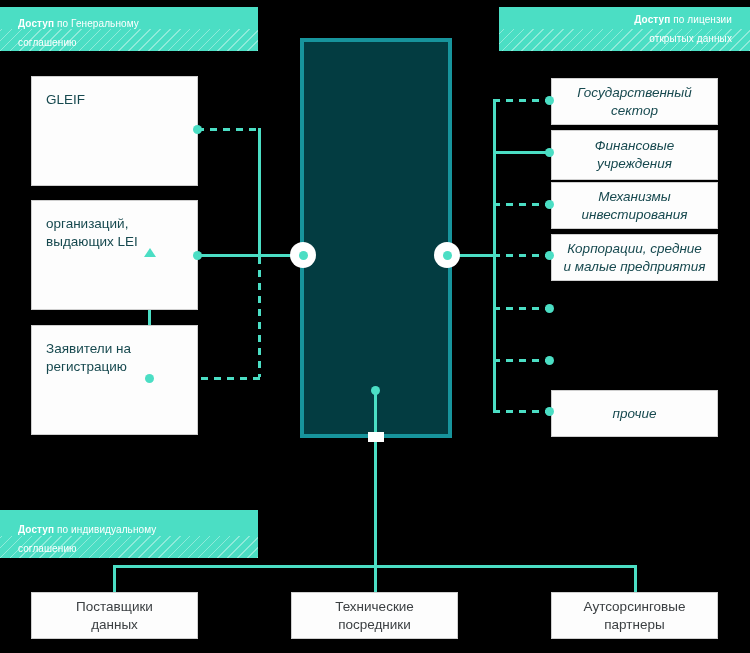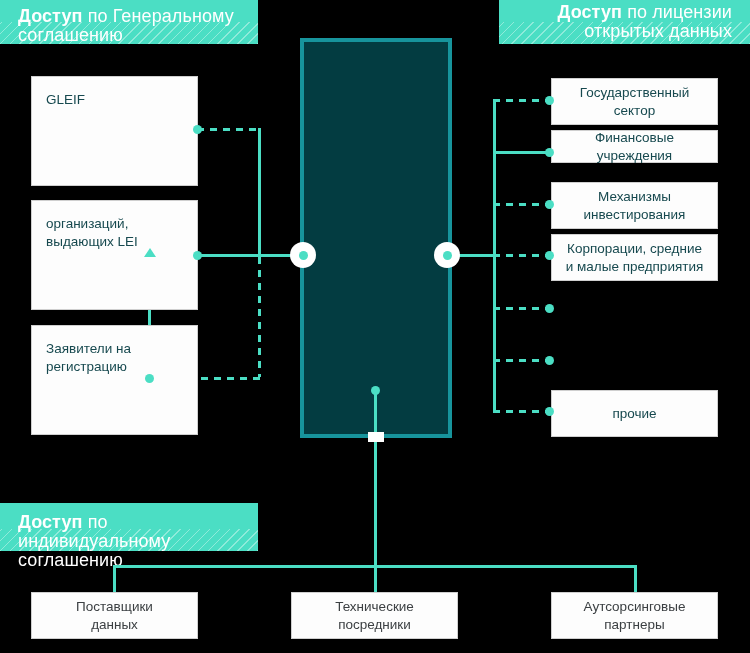--- a/index.html
+++ b/index.html
@@ -13,23 +13,24 @@
     background:#000000;
     overflow:hidden;
   }
 
   
   .banner{
     position:absolute;
     background:#4bdec4;
     color:#ffffff;
     box-sizing:border-box;
-    font-size:18px;
+    font-size:10px;
     line-height:19px;
     letter-spacing:.1px;
+    margin-top:7px;
   }
   .banner .hatch{
     position:absolute;
     left:0;right:0;bottom:0;
     height:22px;
     background-image:repeating-linear-gradient(
         -45deg,
         rgba(255,255,255,.38) 0px,
         rgba(255,255,255,.38) 1px,
         rgba(0,0,0,0) 1px,
@@ -54,21 +55,21 @@
     font-size:13.5px;
     line-height:18px;
     z-index:6;
   }
   .nbox.leftcol{
     justify-content:flex-start;
     padding:0 16px 0 14px;
     align-items:flex-start;
   }
   .nbox.leftcol .lbl{margin-top:14px;display:block;}
-  .nbox.rightcol{justify-content:center;text-align:center;padding:0 10px;}
+  .nbox.rightcol{justify-content:center;text-align:center;padding:0 10px;font-style:italic;}
   .nbox.bottomrow{justify-content:center;text-align:center;padding:16px 10px;color:#3c4043;}
 
   
   #core{
     position:absolute;
     left:300px;top:38px;
     width:152px;height:400px;
     box-sizing:border-box;
     background:#033c41;
     border:4px solid #17949c;
@@ -151,21 +152,21 @@
   <div class="nbox leftcol" style="left:31px;top:200px;width:167px;height:110px;">
     <span class="lbl">организаций,<br>выдающих LEI</span>
   </div>
   <div class="nbox leftcol" style="left:31px;top:325px;width:167px;height:110px;">
     <span class="lbl">Заявители на<br>регистрацию</span>
   </div>
 
   <div class="nbox rightcol" style="left:551px;top:78px;width:167px;height:47px;">
     <span>Государственный<br>сектор</span>
   </div>
-  <div class="nbox rightcol" style="left:551px;top:130px;width:167px;height:33px;">
+  <div class="nbox rightcol" style="left:551px;top:130px;width:167px;height:50px;">
     <span>Финансовые<br>учреждения</span>
   </div>
   <div class="nbox rightcol" style="left:551px;top:234px;width:167px;height:47px;">
     <span>Корпорации, средние<br>и малые предприятия</span>
   </div>
   <div class="nbox rightcol" style="left:551px;top:182px;width:167px;height:47px;">
     <span>Механизмы<br>инвестирования</span>
   </div>
   <div class="nbox rightcol" style="left:551px;top:390px;width:167px;height:47px;">
     <span>прочие</span>

